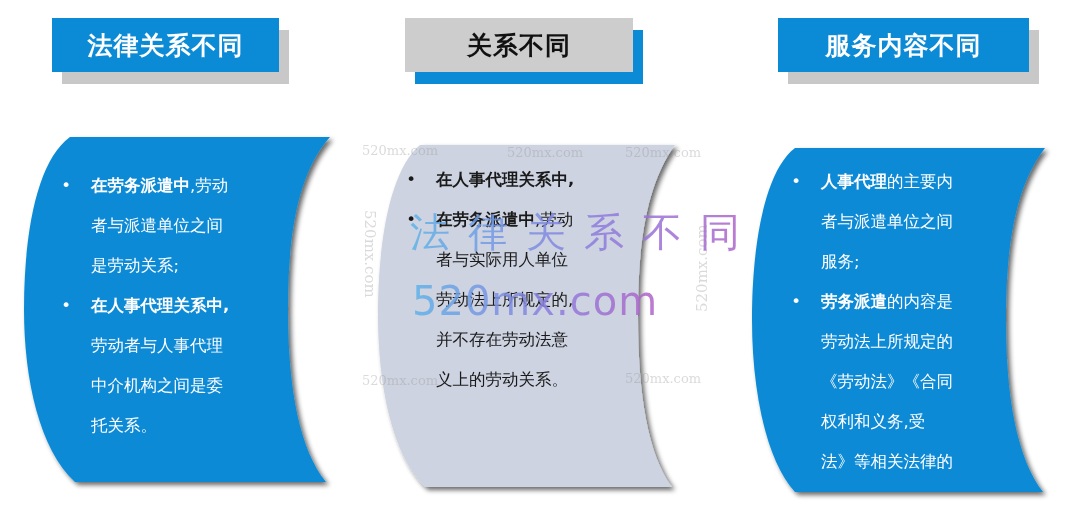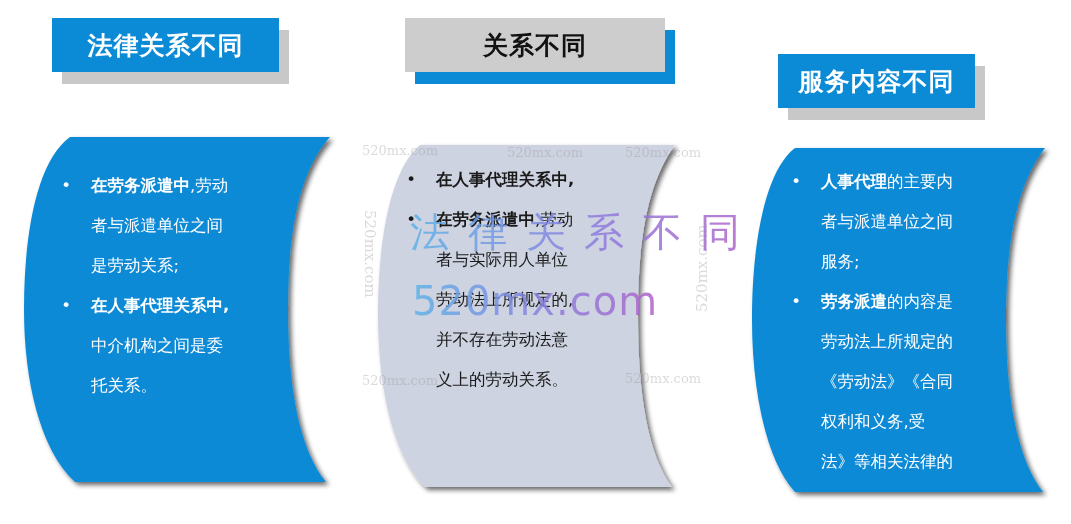--- a/index.html
+++ b/index.html
@@ -115,26 +115,26 @@
     }
   </style>
 </head>
 <body>
 
 <div class="header blue" style="left:52px; top:18px; width:227px;">
   <div class="shadow"></div>
   <div class="face">法律关系不同</div>
 </div>
 
-<div class="header gray" style="left:405px; top:18px; width:228px;padding-left:32px;">
+<div class="header gray" style="left:405px; top:18px; width:228px;">
   <div class="shadow"></div>
   <div class="face">关系不同</div>
 </div>
 
-<div class="header blue" style="left:778px; top:18px; width:197px;margin-top:36px;">
+<div class="header blue" style="left:778px; top:18px; width:251px;">
   <div class="shadow"></div>
   <div class="face">服务内容不同</div>
 </div>
 
 <div class="panel blue" style="left:0; top:0; width:1071px; height:524px;">
   <svg class="shape" width="1071" height="524">
     <defs>
       <filter id="sh1" x="-10%" y="-10%" width="130%" height="130%">
         <feGaussianBlur in="SourceAlpha" stdDeviation="2.5"></feGaussianBlur>
         <feOffset dx="3" dy="3" result="ob"></feOffset>
@@ -152,20 +152,21 @@
   <div class="content" style="left:60px; top:166px;">
     <div class="bullet-item">
       <span class="dot">•</span>
       <span class="line"><span class="strong">在劳务派遣中</span><span>,劳动</span></span>
       <span class="line">者与派遣单位之间</span>
       <span class="line">是劳动关系;</span>
     </div>
     <div class="bullet-item">
       <span class="dot">•</span>
       <span class="line strong">在人事代理关系中,</span>
+      <span class="line">劳动者与人事代理</span>
       <span class="line">中介机构之间是委</span>
       <span class="line">托关系。</span>
     </div>
   </div>
 </div>
 
 <div class="panel gray" style="left:0; top:0; width:1071px; height:524px;">
   <svg class="shape" width="1071" height="524">
     <defs>
       <filter id="sh2" x="-10%" y="-10%" width="130%" height="130%">

